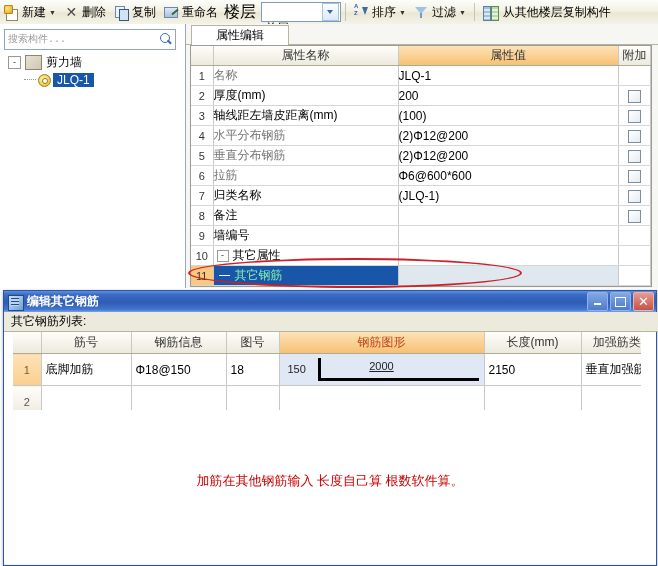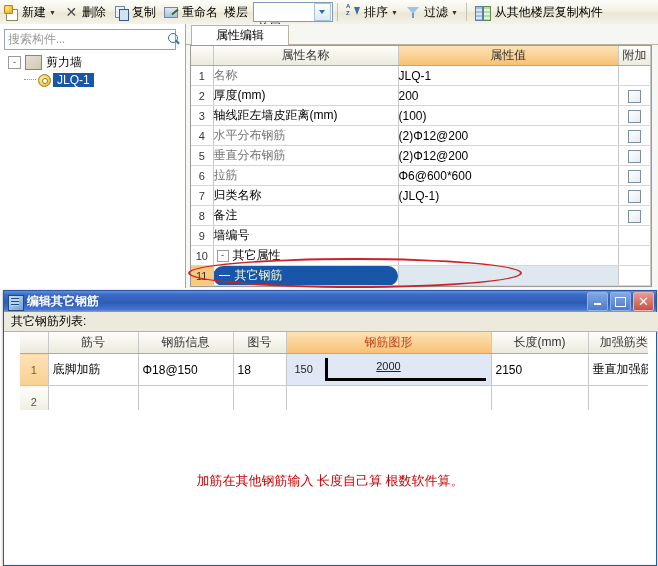--- a/index.html
+++ b/index.html
@@ -43,42 +43,42 @@
   .ic-filt::before{content:"";position:absolute;left:1px;top:2px;width:0;height:0;
     border-left:6px solid transparent;border-right:6px solid transparent;border-top:7px solid #9fc3e8;}
   .ic-filt::after{content:"";position:absolute;left:6px;top:8px;width:2px;height:5px;background:#6f9cc9;}
   
   .ic-fl{width:17px;}
   .ic-fl::before{content:"";position:absolute;left:0;top:1px;width:6px;height:13px;
     background:repeating-linear-gradient(180deg,#9fc0e0 0 2px,#d9e8f6 2px 4px);border:1px solid #5d7fa5;}
   .ic-fl::after{content:"";position:absolute;left:8px;top:1px;width:6px;height:13px;
     background:repeating-linear-gradient(180deg,#b6d9a6 0 2px,#e3f3dc 2px 4px);border:1px solid #5f8a50;}
 
-  .floor-lbl{font-size:12px;margin:0 5px 0 2px;}
+  .floor-lbl{font-size:16px;margin:0 5px 0 2px;}
   .combo{
     width:78px;height:18px;background:#fff;border:1px solid #7f9db9;
     display:flex;align-items:center;position:relative;
   }
   .combo .cv{font-size:12px;padding-left:3px;flex:1;overflow:hidden;margin-top:32px;}
   .combo .cbtn{
     width:15px;height:16px;margin-right:1px;
     background:linear-gradient(180deg,#fdfefe,#dbeaf7);border:1px solid #a8c4dd;
     display:flex;align-items:center;justify-content:center;
   }
   .combo .cbtn i{border-left:3px solid transparent;border-right:3px solid transparent;border-top:4px solid #2d6ca8;font-style:normal;}
 
   
   #leftpanel{position:absolute;left:0;top:24px;width:185px;height:264px;background:#fff;border-right:1px solid #9aa8bb;}
   #searchbox{
     position:absolute;left:4px;top:5px;width:170px;height:19px;
     background:#fff;border:1px solid #8fa5bd;display:flex;align-items:center;
   }
   #searchbox input{
-    border:0;outline:0;flex:1;height:15px;font-size:12px;padding-left:3px;color:#333;
-    font-family:Liberation Serif, serif;background:transparent;
+    border:0;outline:0;flex:1;height:15px;font-size:10px;padding-left:3px;color:#333;
+    font-family:Liberation Mono, monospace;background:transparent;
   }
   #searchbox input::placeholder{color:#9a9a9a;}
   .ic-search{width:18px;height:17px;position:relative;flex:none;}
   .ic-search::before{content:"";position:absolute;left:3px;top:2px;width:8px;height:8px;border:1.6px solid #2f6fb5;border-radius:50%;}
   .ic-search::after{content:"";position:absolute;left:10px;top:10px;width:5px;height:1.6px;background:#2f6fb5;transform:rotate(45deg);}
 
   #tree{position:absolute;left:0;top:30px;width:185px;font-size:12px;}
   .tnode{display:flex;align-items:center;height:17px;padding-left:8px;}
   .exp{width:11px;height:11px;border:1px solid #9a9a9a;background:#fff;
        display:flex;align-items:center;justify-content:center;font-size:9px;line-height:9px;color:#333;flex:none;}
@@ -114,21 +114,21 @@
   td.pn{padding-left:14px;}
   td.pv{padding-left:4px;}
   td.at{width:32px;text-align:center;}
   .lbl-blue{color:#737373;text-align:right;}
   .lbl-gray{color:#000000;}
   .chk{display:inline-block;width:11px;height:11px;border:1px solid #7e8ea1;
        background:linear-gradient(135deg,#ffffff,#e6ecf3);vertical-align:middle;}
   tr.grp td.pn{padding-left:3px;}
   .grpbox{display:inline-block;width:10px;height:10px;border:1px solid #9a9a9a;background:#fff;
           text-align:center;line-height:8px;font-size:9px;color:#333;vertical-align:middle;margin-right:4px;}
-  tr.selrow td.pn{background:#1756a8;color:#fef9c3;border-radius:10px;}
+  tr.selrow td.pn{background:#1756a8;color:#86efac;}
   tr.selrow td.pv{background:#dfe7ef;}
   tr.selrow td.rn{background:#f8c97e;}
   .dashmark{display:inline-block;width:11px;border-top:1px solid #fff;vertical-align:middle;margin-right:5px;margin-left:5px;}
 
   
   #ellipse{
     position:absolute;left:188px;top:258px;width:330px;height:26px;
     border:2px solid #d01f26;border-radius:50%;pointer-events:none;z-index:40;
   }
 
@@ -156,21 +156,21 @@
   .wb.max{background:linear-gradient(180deg,#83a9e4,#4d7ccb);}
   .wb.cls{background:linear-gradient(180deg,#e89a92,#c75246);border-color:#e9b4ad;}
   .wb .gmin{width:7px;height:2px;background:#fff;margin-top:5px;}
   .wb .gmax{width:9px;height:8px;border:1.5px solid #fff;}
   .wb .gcls{font-size:13px;line-height:13px;font-weight:bold;}
 
   #dlgbody{position:absolute;left:0;top:21px;width:652px;height:252px;background:#fff;}
   #listlabel{position:absolute;left:0;top:0;width:652px;height:19px;background:#eceadd;
              display:flex;align-items:center;padding-left:7px;font-size:12px;border-bottom:1px solid #b9b49c;}
 
-  #dlggrid{position:absolute;left:16px;top:20px;width:628px;height:78px;overflow:hidden;background:#fff;}
+  #dlggrid{position:absolute;left:9px;top:20px;width:628px;height:78px;overflow:hidden;background:#fff;}
   table.dg{border-collapse:collapse;width:652px;table-layout:fixed;font-size:12px;}
   table.dg th,table.dg td{border-right:1px solid #c8c8c8;border-bottom:1px solid #c8c8c8;padding:0 4px;}
   table.dg th{height:21px;background:linear-gradient(180deg,#fefdf9,#eceade);
     border-bottom:1px solid #b0ab93;font-weight:normal;text-align:center;color:#333;}
   table.dg th.hshape{background:linear-gradient(180deg,#fde2b6,#f6c174)!important;color:#c1441a;}
   table.dg td{height:31px;vertical-align:middle;}
   td.dgrn{text-align:center;background:linear-gradient(180deg,#fde2b6,#f9cf92);color:#7a5a20;font-size:11px;}
   td.dgrn2{text-align:center;background:linear-gradient(180deg,#fefdf9,#ece9dc);color:#555;font-size:11px;}
   td.shapecell{background:#dfe8f4;border:1px dotted #333;padding:0;position:relative;}
   .shapewrap{position:absolute;left:0;top:0;right:0;bottom:0;padding-left:24px;}

